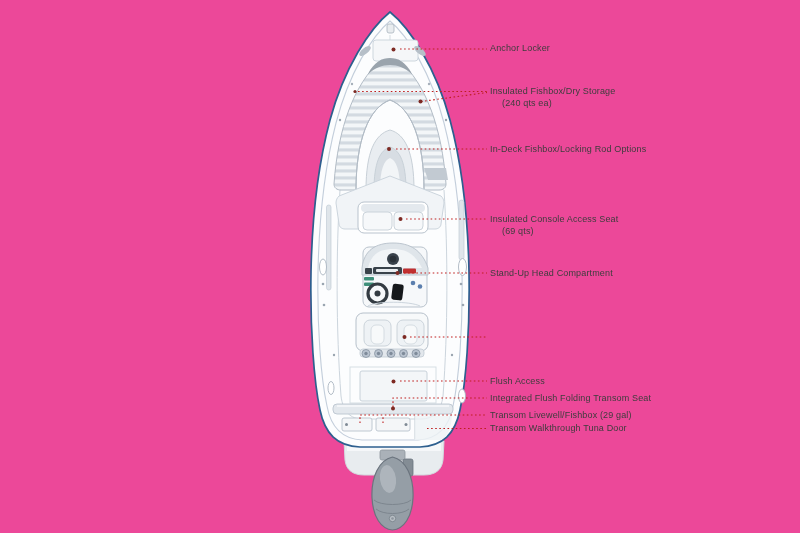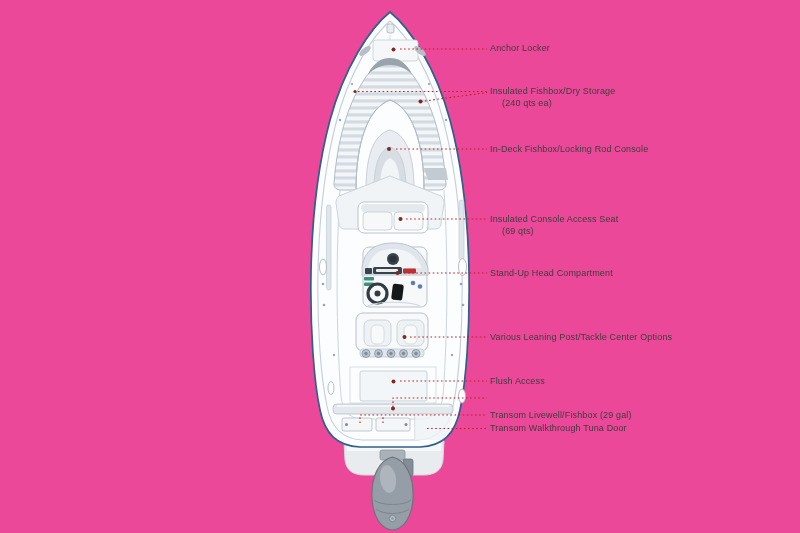--- a/index.html
+++ b/index.html
@@ -178,35 +178,35 @@
 </svg>
 
 <div class="callout" style="top:42px">
   <div>Anchor Locker</div>
 </div>
 <div class="callout" style="top:85px">
   <div>Insulated Fishbox/Dry Storage</div>
   <div class="sub">(240 qts ea)</div>
 </div>
 <div class="callout" style="top:143px">
-  <div>In-Deck Fishbox/Locking Rod Console</div>
+  <div>In-Deck Fishbox/Locking Rod Options</div>
 </div>
 <div class="callout" style="top:213px">
   <div>Insulated Console Access Seat</div>
   <div class="sub">(69 qts)</div>
 </div>
 <div class="callout" style="top:267px">
   <div>Stand-Up Head Compartment</div>
 </div>
-<div class="callout" style="top:331px">
-  <div>Various Leaning Post/Tackle Center Options</div>
-</div>
 <div class="callout" style="top:375px">
   <div>Flush Access</div>
 </div>
+<div class="callout" style="top:392px">
+  <div>Integrated Flush Folding Transom Seat</div>
+</div>
 <div class="callout" style="top:409px">
   <div>Transom Livewell/Fishbox (29 gal)</div>
 </div>
 <div class="callout" style="top:422px">
   <div>Transom Walkthrough Tuna Door</div>
 </div>
 
 </div>
 
 </body></html>

